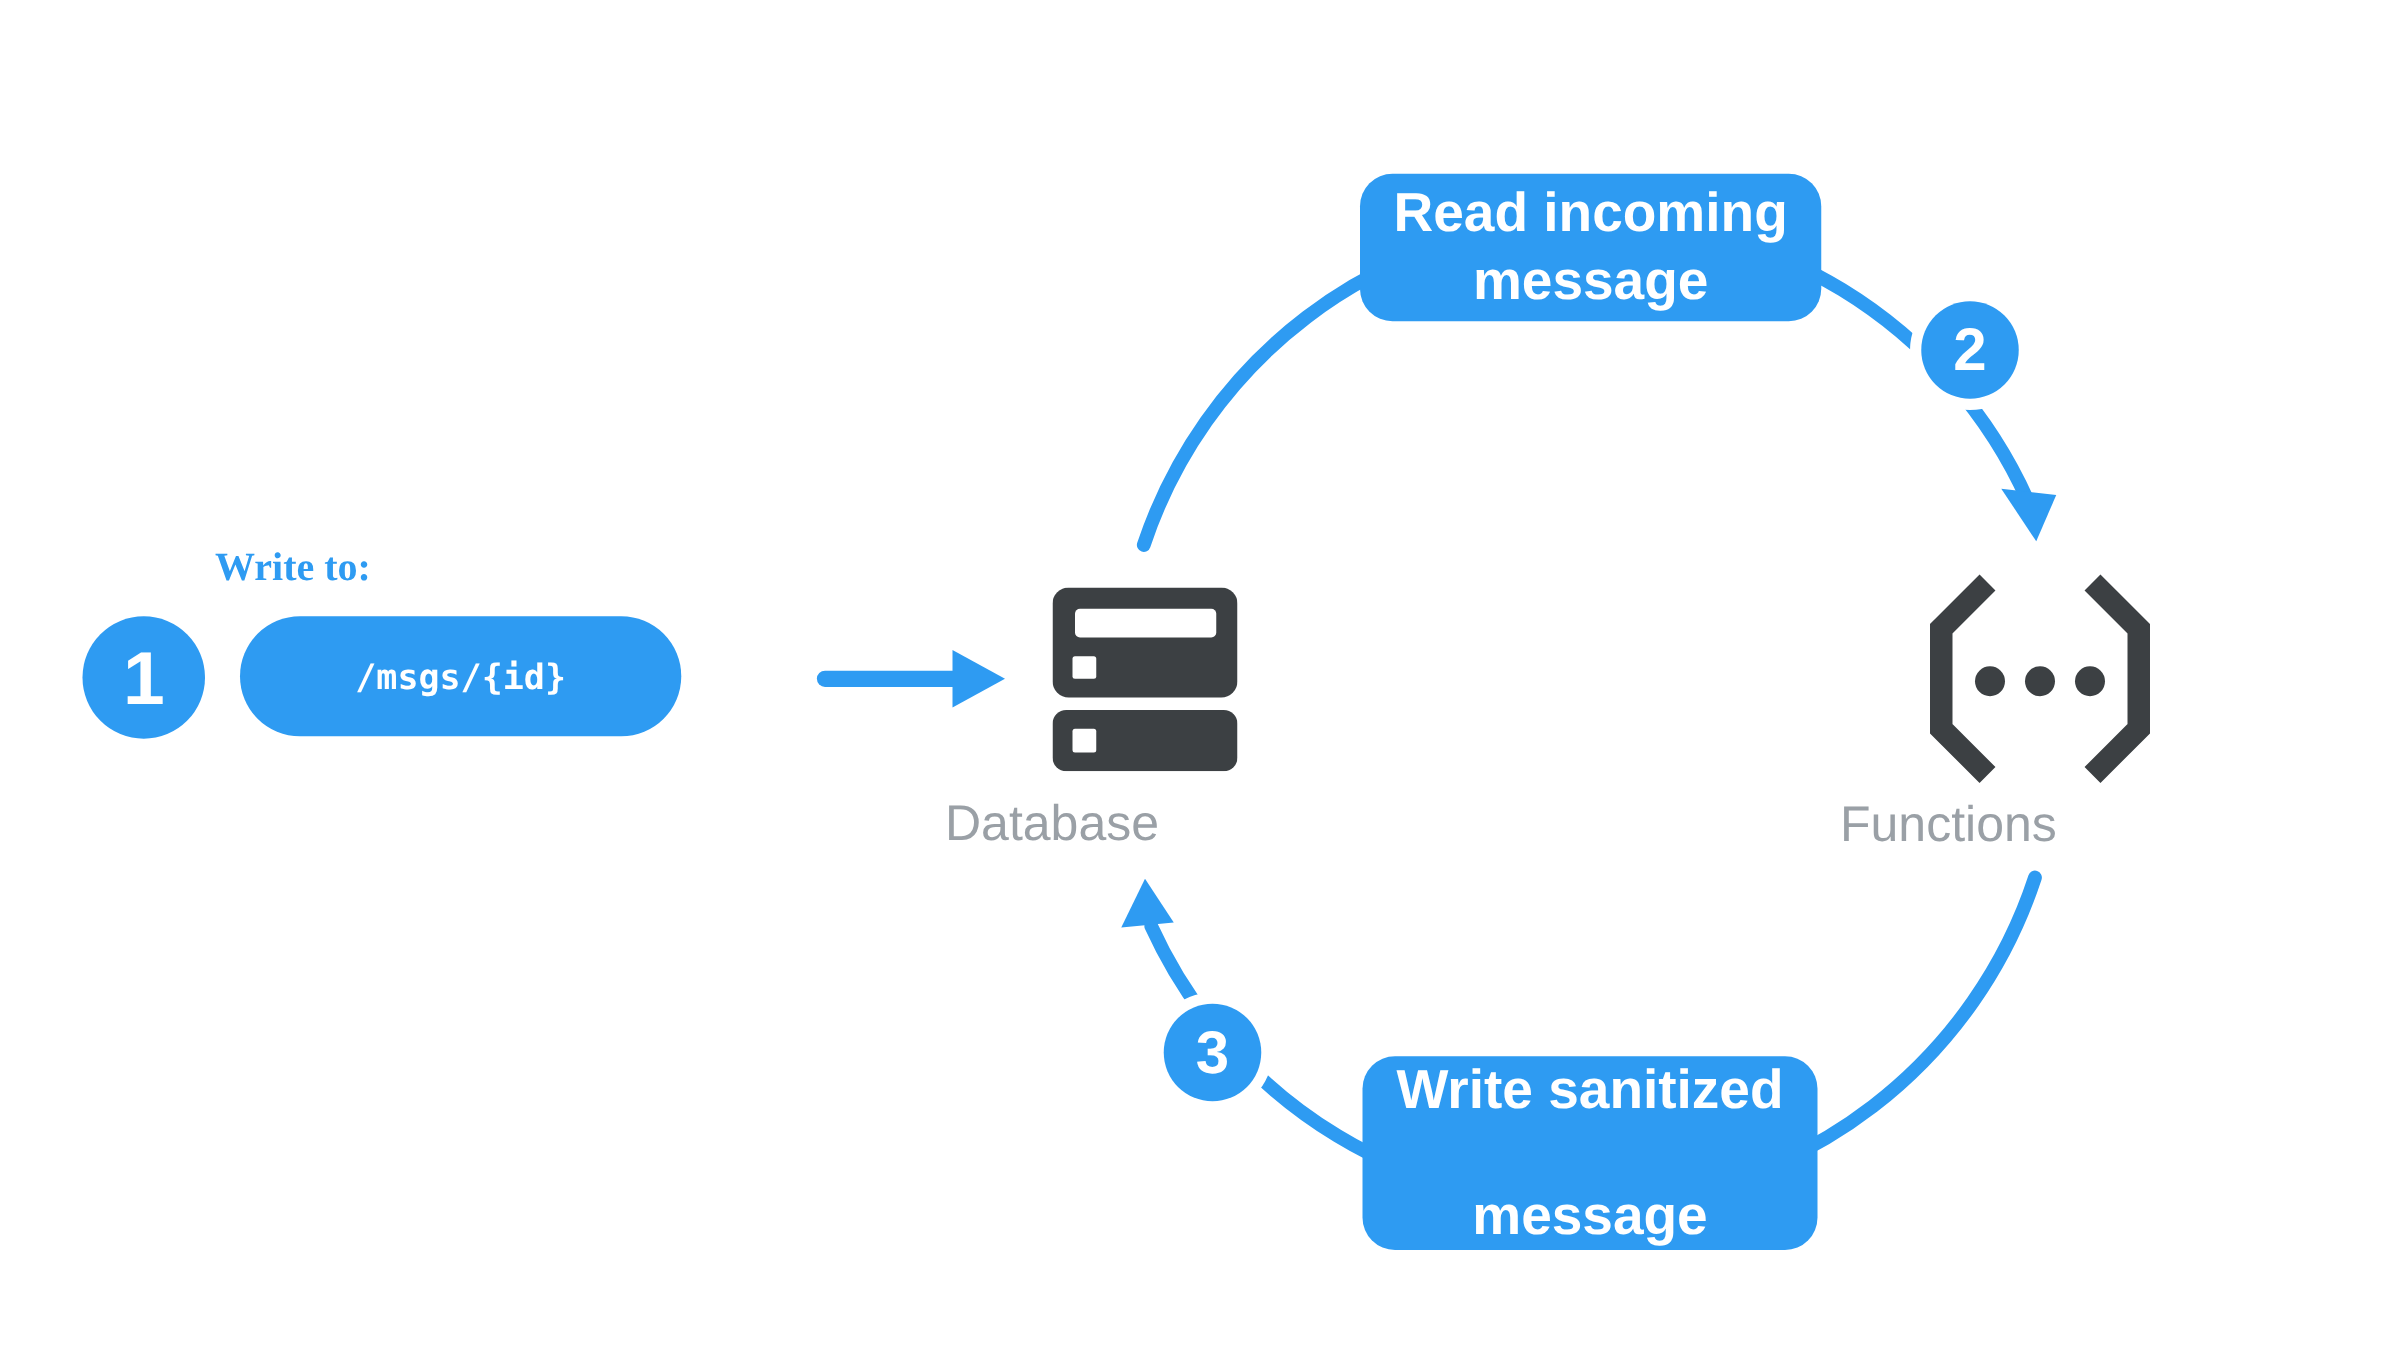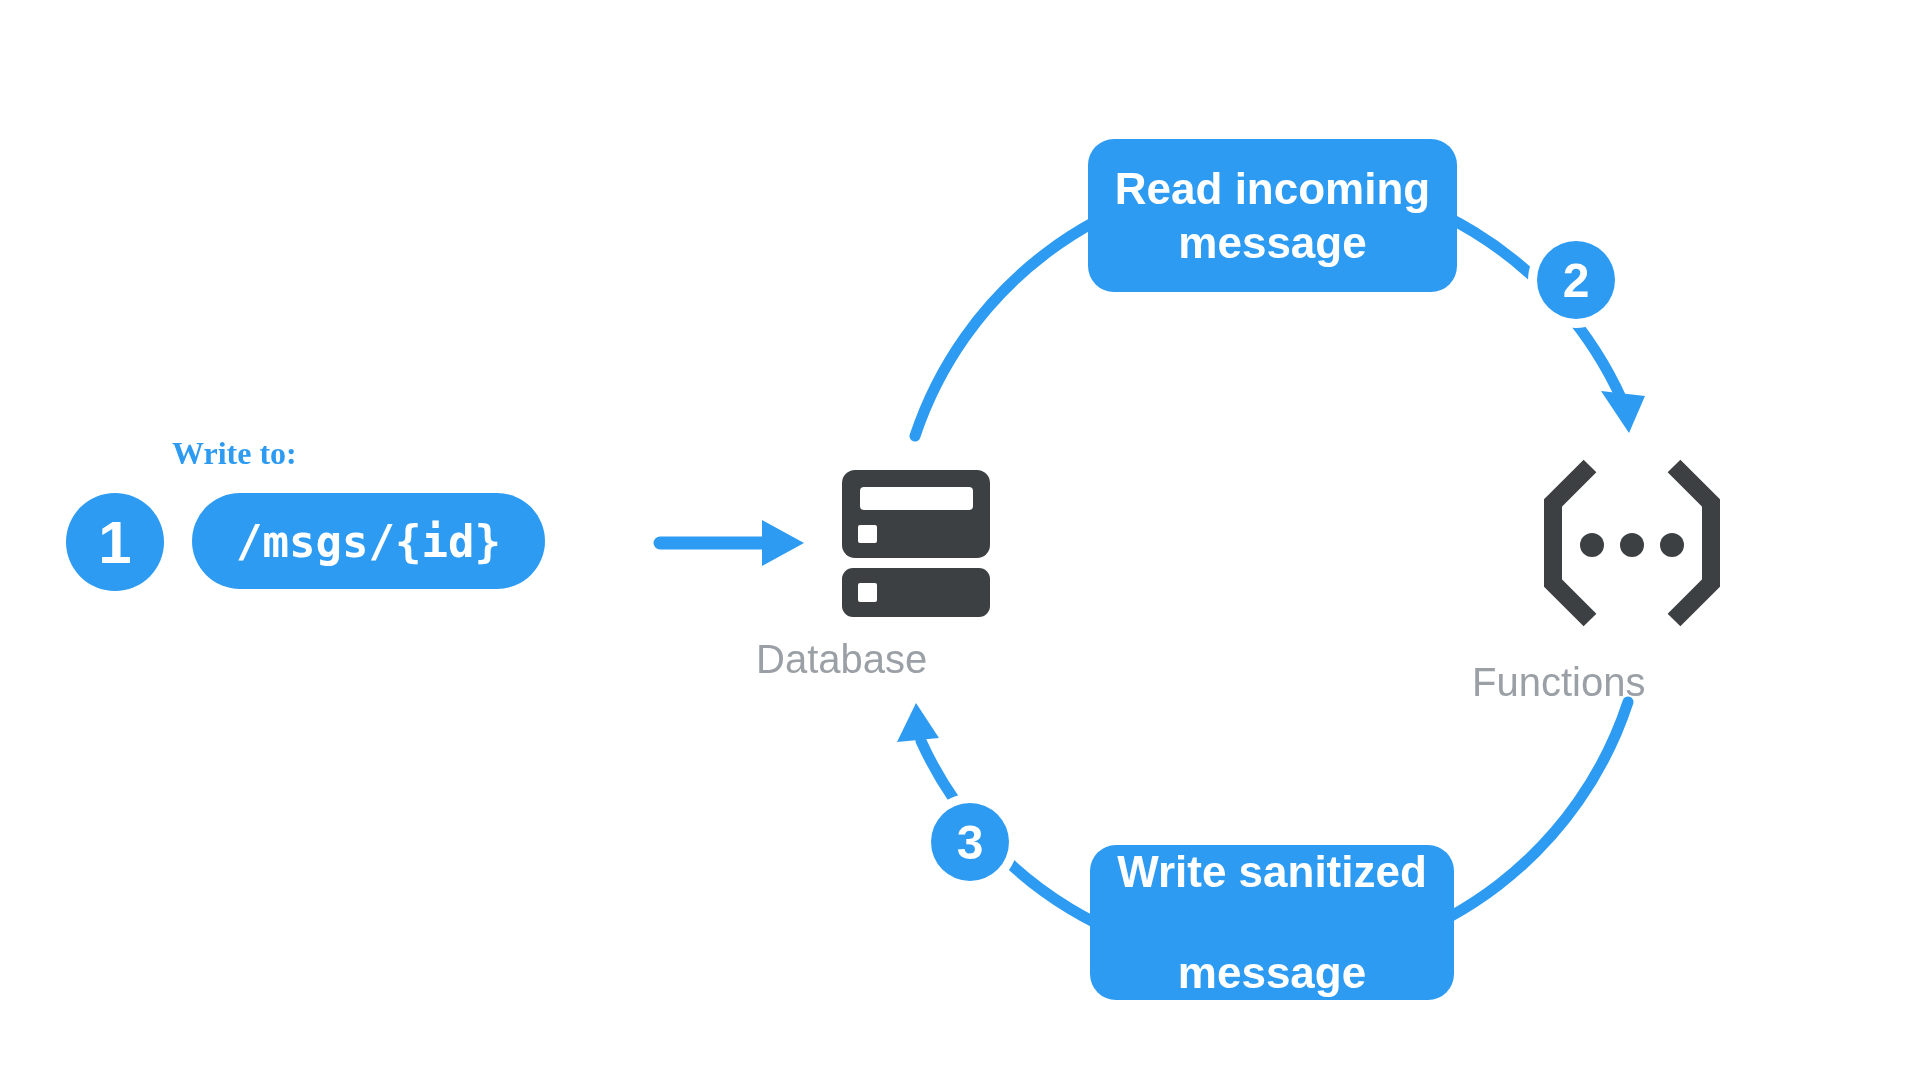--- a/index.html
+++ b/index.html
@@ -32,47 +32,47 @@
   }
   .badge-1 { left: 66px; top: 493px; width: 98px; height: 98px; font-size: 60px; }
   .badge-sm { width: 78px; height: 78px; font-size: 48px; box-shadow: 0 0 0 9px var(--background); }
   .badge-2 { left: 1537px; top: 241px; }
   .badge-3 { left: 931px; top: 803px; }
 
   .path-pill {
     position: absolute; left: 192px; top: 493px; width: 353px; height: 96px; z-index: 2;
     background: var(--accent); border-radius: 48px;
     display: flex; align-items: center; justify-content: center;
-    font-family: "DejaVu Sans Mono", monospace; font-size: 44px; font-weight: 600;
+    font-family: "DejaVu Sans Mono", monospace; font-size: 28px; font-weight: 600;
     color: var(--text_on_accent);
   }
 
   .flow-box {
     position: absolute; z-index: 2;
     background: var(--accent); border-radius: 26px;
     display: flex; flex-direction: column; align-items: center; justify-content: center;
     color: var(--text_on_accent); font-size: 44px; font-weight: bold; line-height: 1.22;
     text-align: center;
   }
-  .flow-box-read  { left: 1088px; top: 139px; width: 369px; height: 153px; }
+  .flow-box-read  { left: 1088px; top: 139px; width: 369px; height: 118px; }
   .flow-box-write { left: 1090px; top: 845px; width: 364px; height: 155px; justify-content: space-between; }
 
   .node-icon { position: absolute; z-index: 2; }
   .node-icon-database  { left: 842px;  top: 470px; width: 148px; height: 147px; }
   .node-icon-functions { left: 1540px; top: 458px; width: 184px; height: 170px; }
   .icon-dark { fill: var(--icon); }
   .icon-light { fill: var(--background); }
   .bracket { fill: none; stroke: var(--icon); stroke-width: 18; stroke-linecap: butt; stroke-linejoin: miter; }
 
   .node-label {
     position: absolute; z-index: 2; width: 320px; text-align: left;
     font-size: 40px; color: var(--label); font-weight: normal;
   }
   .node-label-database  { left: 756px;  top: 637px; }
-  .node-label-functions { left: 1472px; top: 660px; }
+  .node-label-functions { left: 1472px; top: 638px; }
 </style>
 </head>
 <body>
 
 <div class="canvas">
 
   <svg class="flow-layer" viewBox="0 0 1920 1080">
 
     <path class="shaft" d="M 660 543 L 763 543"></path>
     <polygon class="head" points="762,520 762,566 804,543"></polygon>

